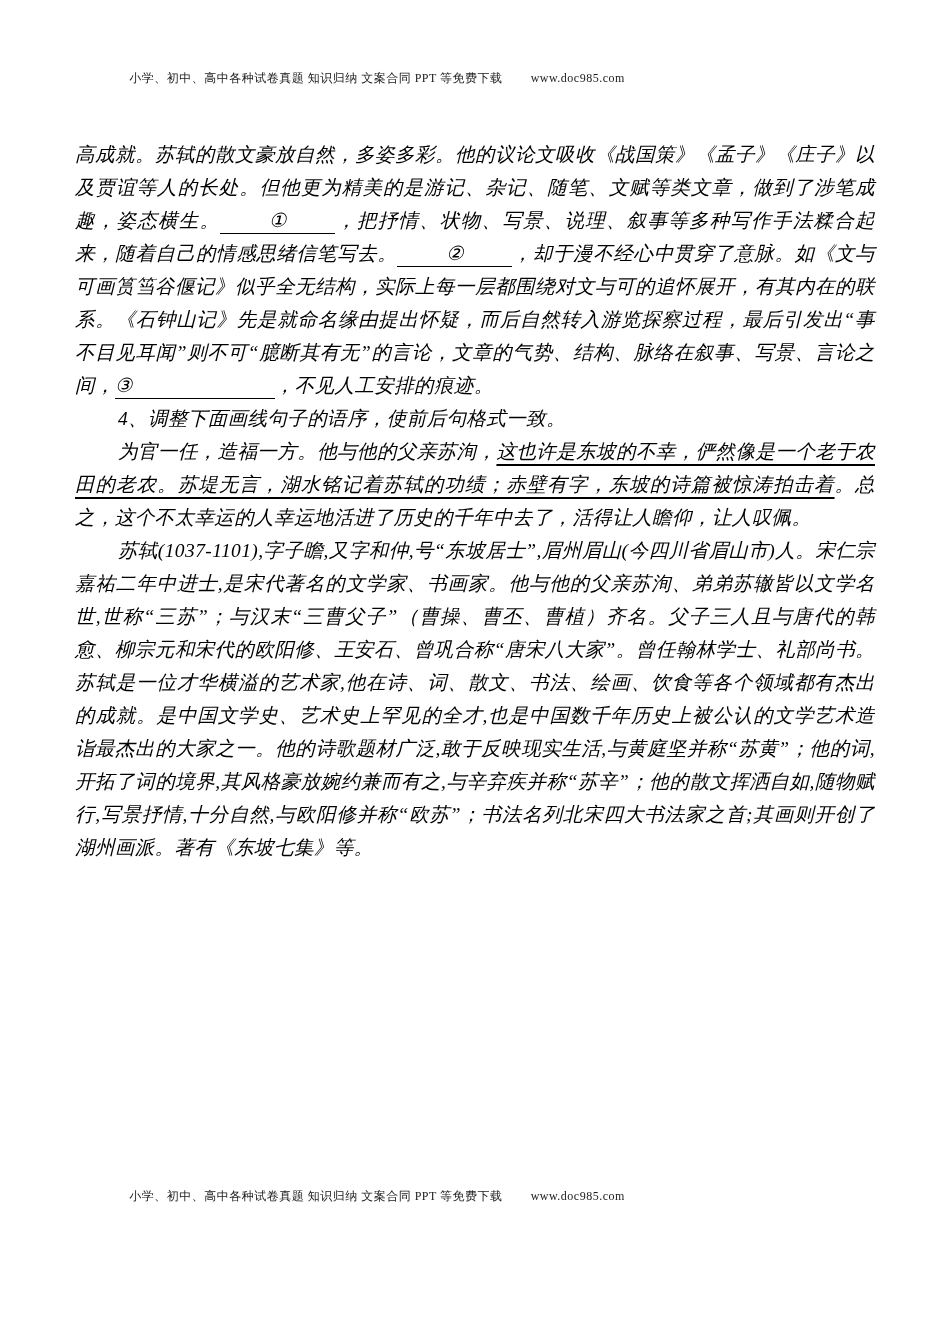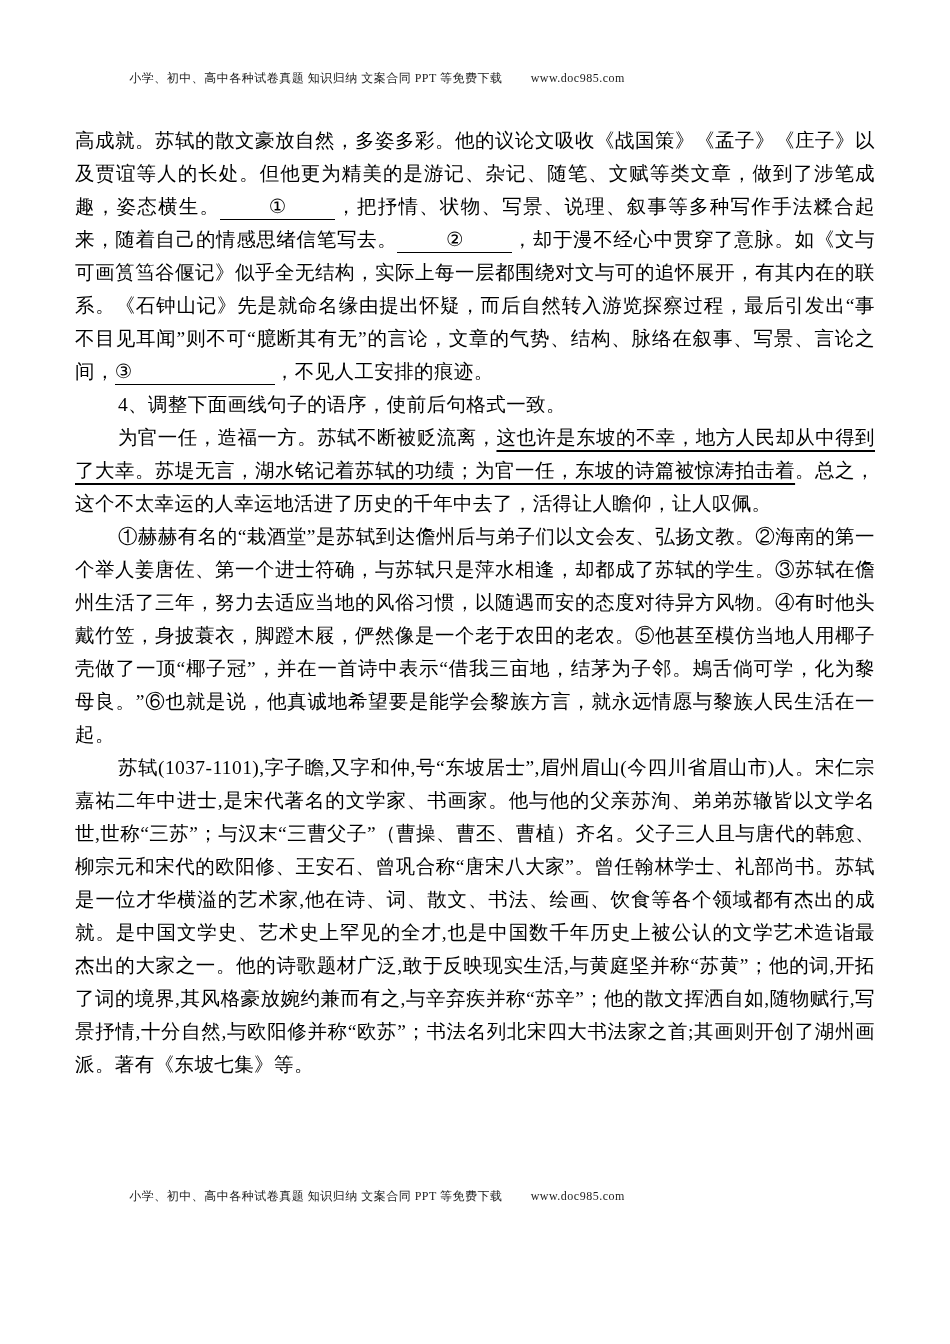--- a/index.html
+++ b/index.html
@@ -24,27 +24,28 @@
     font-size: 12px;
     color: #1a1a1a;
     white-space: nowrap;
     letter-spacing: 0.5px;
   }
   .running-head.top { top: 70px; }
   .running-head.bottom { top: 1188px; }
   .running-head .url { margin-left: 28px; }
   .doc-body {
     position: absolute;
-    top: 124px;
+    top: 138px;
     left: 75px;
     width: 800px;
     font-size: 19.5px;
     line-height: 33px;
     text-align: justify;
     letter-spacing: 0.4px;
+    font-style: italic;
   }
   .doc-body p {
     margin: 0;
     padding: 0;
   }
   .indent {
     text-indent: 2.2em;
   }
   .blank {
     display: inline-block;
@@ -76,25 +77,24 @@
 
   <div class="doc-body">
 
     <p>
       <span>高成就。苏轼的散文豪放自然，多姿多彩。他的议论文吸收《战国策》《孟子》《庄子》以及贾谊等人的长处。但他更为精美的是游记、杂记、随笔、文赋等类文章，做到了涉笔成趣，姿态横生。</span><span class="blank"><span>①</span></span><span>，把抒情、状物、写景、说理、叙事等多种写作手法糅合起来，随着自己的情感思绪信笔写去。</span><span class="blank"><span>②</span></span><span>，却于漫不经心中贯穿了意脉。如《文与可画筼筜谷偃记》似乎全无结构，实际上每一层都围绕对文与可的追怀展开，有其内在的联系。《石钟山记》先是就命名缘由提出怀疑，而后自然转入游览探察过程，最后引发出“事不目见耳闻”则不可“臆断其有无”的言论，文章的气势、结构、脉络在叙事、写景、言论之间，</span><span class="blank left"><span>③</span></span><span>，不见人工安排的痕迹。</span>
     </p>
 
     <p class="indent">4、调整下面画线句子的语序，使前后句格式一致。</p>
 
     <p class="indent">
-      <span>为官一任，造福一方。苏轼不断被贬流离，</span><span class="uline">这也许是东坡的不幸，地方人民却从中得到了大幸。苏堤无言，湖水铭记着苏轼的功绩；为官一任，东坡的诗篇被惊涛拍击着</span><span>。总之，这个不太幸运的人幸运地活进了历史的千年中去了，活得让人瞻仰，让人叹佩。</span>
+      <span>为官一任，造福一方。他与他的父亲苏洵，</span><span class="uline">这也许是东坡的不幸，俨然像是一个老于农田的老农。苏堤无言，湖水铭记着苏轼的功绩；赤壁有字，东坡的诗篇被惊涛拍击着</span><span>。总之，这个不太幸运的人幸运地活进了历史的千年中去了，活得让人瞻仰，让人叹佩。</span>
     </p>
 
 
-    <p class="indent">①赫赫有名的“栽酒堂”是苏轼到达儋州后与弟子们以文会友、弘扬文教。②海南的第一个举人姜唐佐、第一个进士符确，与苏轼只是萍水相逢，却都成了苏轼的学生。③苏轼在儋州生活了三年，努力去适应当地的风俗习惯，以随遇而安的态度对待异方风物。④有时他头戴竹笠，身披蓑衣，脚蹬木屐，俨然像是一个老于农田的老农。⑤他甚至模仿当地人用椰子壳做了一顶“椰子冠”，并在一首诗中表示“借我三亩地，结茅为子邻。鴂舌倘可学，化为黎母良。”⑥也就是说，他真诚地希望要是能学会黎族方言，就永远情愿与黎族人民生活在一起。</p>
 
 
     <p class="indent">苏轼(1037-1101),字子瞻,又字和仲,号“东坡居士”,眉州眉山(今四川省眉山市)人。宋仁宗嘉祐二年中进士,是宋代著名的文学家、书画家。他与他的父亲苏洵、弟弟苏辙皆以文学名世,世称“三苏”；与汉末“三曹父子”（曹操、曹丕、曹植）齐名。父子三人且与唐代的韩愈、柳宗元和宋代的欧阳修、王安石、曾巩合称“唐宋八大家”。曾任翰林学士、礼部尚书。苏轼是一位才华横溢的艺术家,他在诗、词、散文、书法、绘画、饮食等各个领域都有杰出的成就。是中国文学史、艺术史上罕见的全才,也是中国数千年历史上被公认的文学艺术造诣最杰出的大家之一。他的诗歌题材广泛,敢于反映现实生活,与黄庭坚并称“苏黄”；他的词,开拓了词的境界,其风格豪放婉约兼而有之,与辛弃疾并称“苏辛”；他的散文挥洒自如,随物赋行,写景抒情,十分自然,与欧阳修并称“欧苏”；书法名列北宋四大书法家之首;其画则开创了湖州画派。著有《东坡七集》等。</p>
 
   </div>
 
   <div class="running-head bottom">
     <span>小学、初中、高中各种试卷真题  知识归纳  文案合同  PPT 等免费下载</span><span class="url">www.doc985.com</span>
   </div>
 

